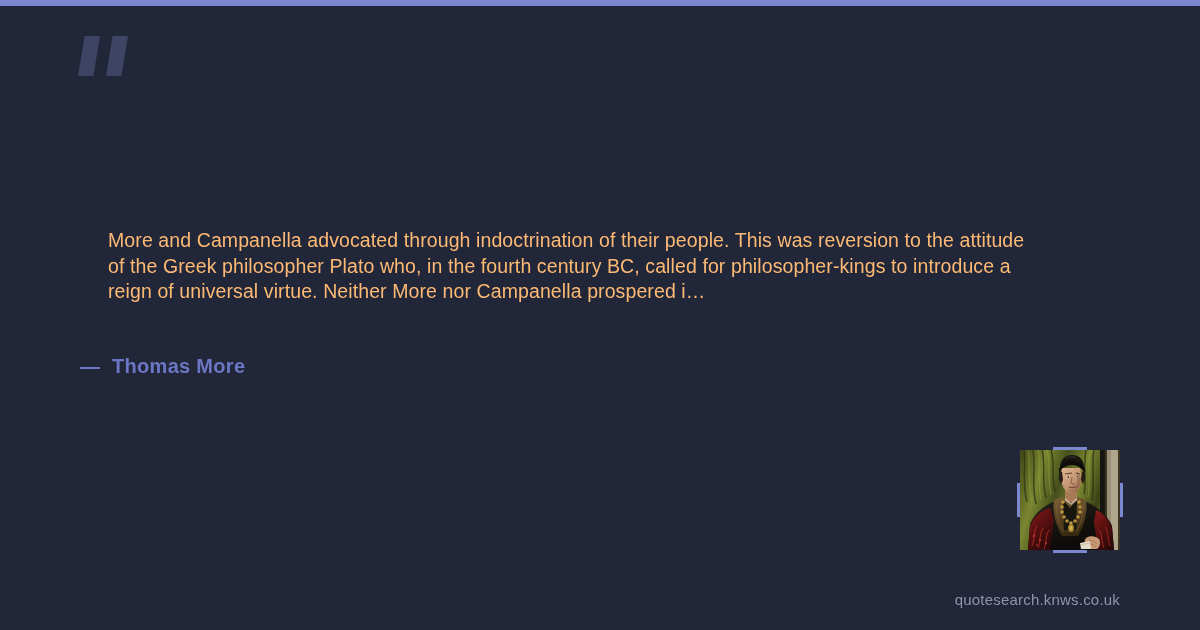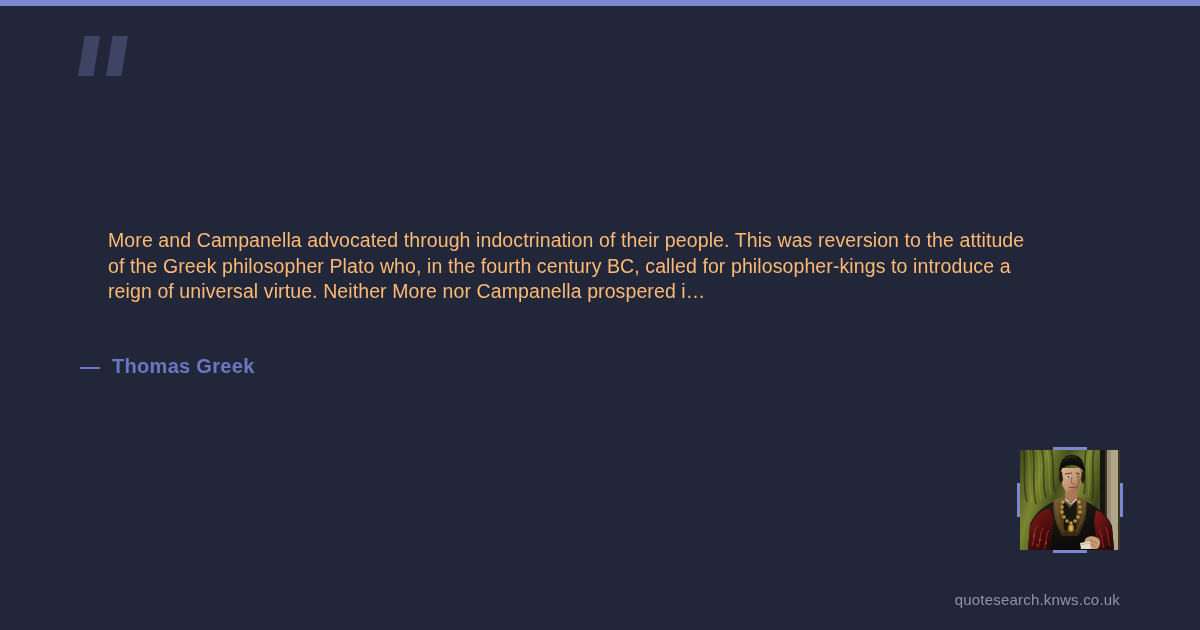--- a/index.html
+++ b/index.html
@@ -110,21 +110,21 @@
 
 <div id="top-accent-bar"></div>
 
 <div id="quote-mark">
   <span class="wedge w1"></span>
   <span class="wedge w2"></span>
 </div>
 
 <div id="quote-text">More and Campanella advocated through indoctrination of their people. This was reversion to the attitude of the Greek philosopher Plato who, in the fourth century BC, called for philosopher-kings to introduce a reign of universal virtue. Neither More nor Campanella prospered i…</div>
 
-<div id="quote-author">—  Thomas Greek</div>
+<div id="quote-author">—  Thomas More</div>
 
 <div id="author-portrait-frame">
 
   <span class="frame-accent top"></span>
   <span class="frame-accent bottom"></span>
   <span class="frame-accent left"></span>
   <span class="frame-accent right"></span>
 
   <div id="author-portrait">
     <svg width="100" height="100" viewBox="0 0 100 100" aria-hidden="true">

